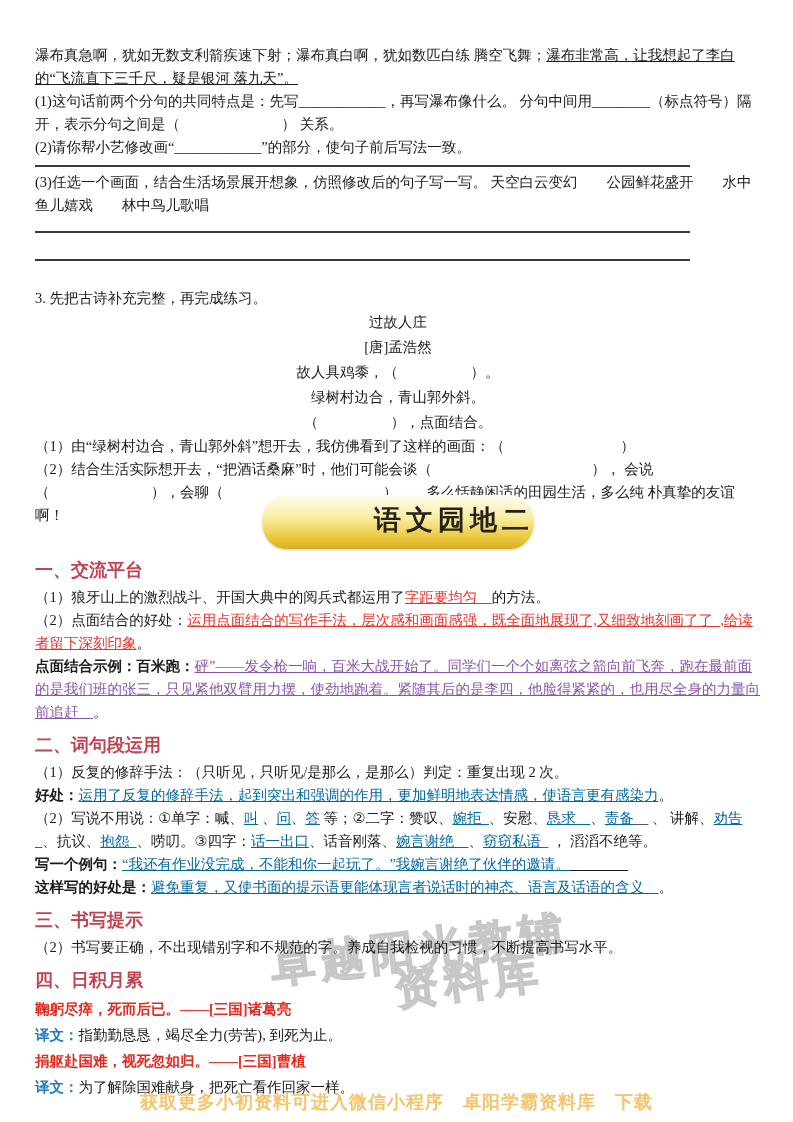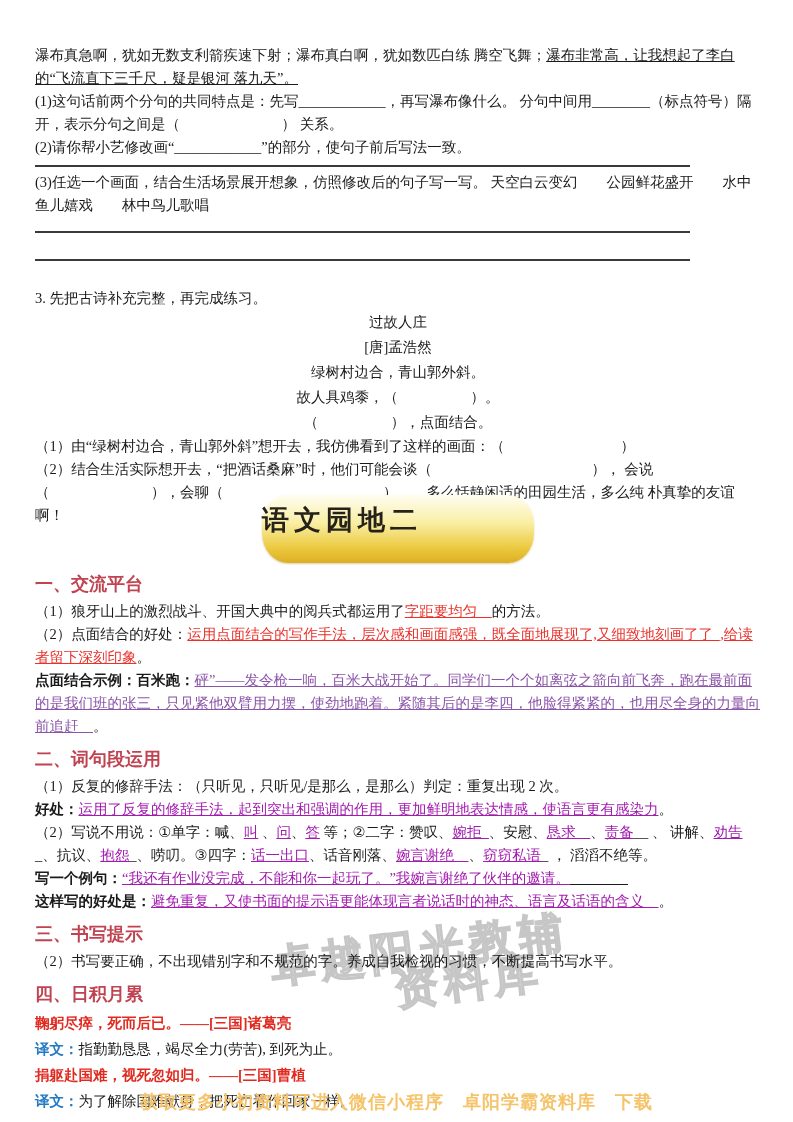--- a/index.html
+++ b/index.html
@@ -13,46 +13,46 @@
     font-family: "Liberation Serif", "DejaVu Sans", serif;
     font-size: 14.5px;
     line-height: 23px;
     color: #1a1a1a;
   }
   #content { position: relative; z-index: 1; padding: 44px 32px 0 35px; }
   .line { margin: 0; }
   .u   { text-decoration: underline; }
   .red-u    { color: #e8322a; text-decoration: underline; }
   .purple-u { color: #8a55a8; text-decoration: underline; }
-  .blue-u   { color: #a21caf; text-decoration: underline; }
+  .blue-u   { color: #0369a1; text-decoration: underline; }
   .bold { font-weight: bold; text-align: right; }
   .h-red {
     color: #bf4350; font-weight: bold;
     font-size: 18px; line-height: 26px;
     margin: 8px 0 3px 0;
   }
   .quote-red { color: #e02a20; font-weight: bold; }
   .label-blue { color: #2279c4; font-weight: bold; }
   .divider {
     border: none; border-top: 2px solid #3a3a3a;
     width: 655px; margin: 6px 0 4px 0;
   }
   .answer-line {
     border: none; border-top: 2px solid #3a3a3a;
     width: 655px; margin: 26px 0 0 0;
   }
   .answer-line.first { margin-top: 14px; }
   .poem { text-align: center; line-height: 25px; }
   .banner {
     position: relative;
-    width: 272px; height: 68px;
+    width: 272px; height: 54px;
     margin: -32px auto 8px auto;
     border-radius: 26px / 30px;
     background: linear-gradient(180deg, #fffdf2 0%, #f9efa6 40%, #ecc93f 78%, #dcae24 100%);
-    text-align: left; line-height: 50px;
+    text-align: right; line-height: 50px;
     font-size: 27px; font-weight: bold; letter-spacing: 5px;
     color: #26221a;
     box-shadow: 0 1px 2px rgba(150,120,20,0.35);
   }
   .s4line { line-height: 26px; }
   #watermark {
     position: absolute; z-index: 0;
     left: 272px; top: 938px;
     transform: rotate(-7deg);
     font-weight: bold;
@@ -93,22 +93,22 @@
     <p class="line"><span>(3)任选一个画面，结合生活场景展开想象，仿照修改后的句子写一写。 天空白云变幻　　公园鲜花盛开　　水中鱼儿嬉戏　　林中鸟儿歌唱</span></p>
 
     <hr class="answer-line first">
     <hr class="answer-line">
 
     <p class="line" style="margin-top:26px"><span>3. 先把古诗补充完整，再完成练习。</span></p>
 
     <div class="poem">
       <p class="line">过故人庄</p>
       <p class="line">[唐]孟浩然</p>
+      <p class="line">故人具鸡黍，（　　　　　）。</p>
       <p class="line">绿树村边合，青山郭外斜。</p>
-      <p class="line">故人具鸡黍，（　　　　　）。</p>
       <p class="line">（　　　　　），点面结合。</p>
     </div>
 
     <p class="line"><span>（1）由“绿树村边合，青山郭外斜”想开去，我仿佛看到了这样的画面：（　　　　　　　　）</span></p>
     <p class="line"><span>（2）结合生活实际想开去，“把酒话桑麻”时，他们可能会谈（　　　　　　　　　　　），  会说（　　　　　　　），会聊（　　　　　　　　　　　）……多么恬静闲适的田园生活，多么纯 朴真挚的友谊啊！</span></p>
 
     <div class="banner"><span>语文园地二</span></div>
 
     <p class="h-red">一、交流平台</p>
     <p class="line"><span>（1）狼牙山上的激烈战斗、开国大典中的阅兵式都运用了</span><span class="red-u">字距要均匀　</span><span>的方法。</span></p>

